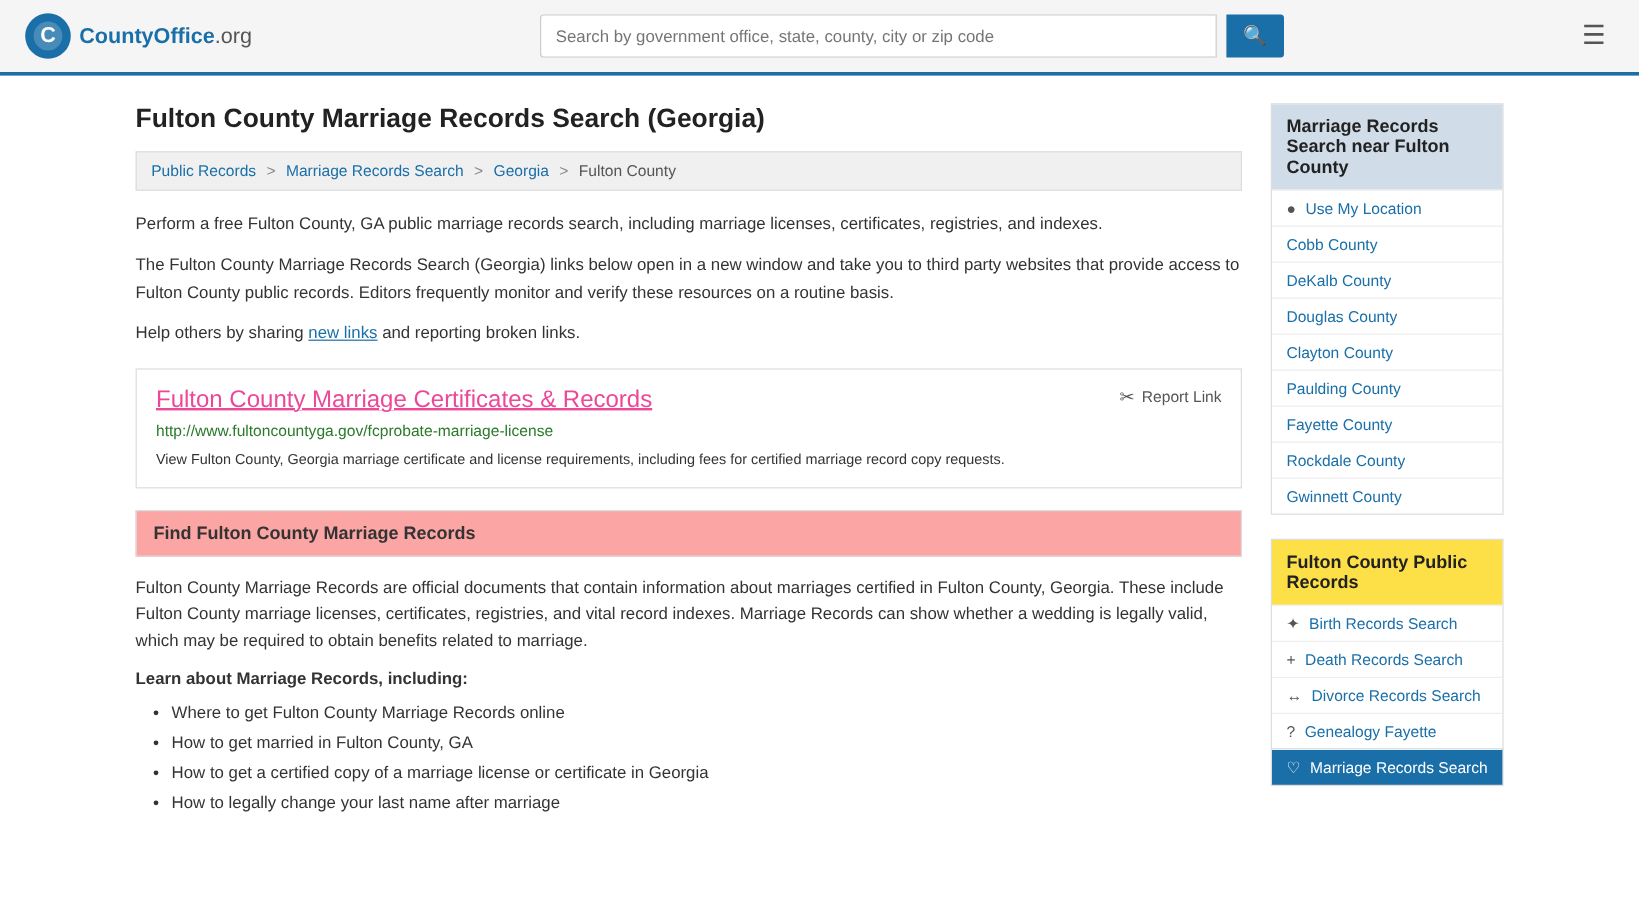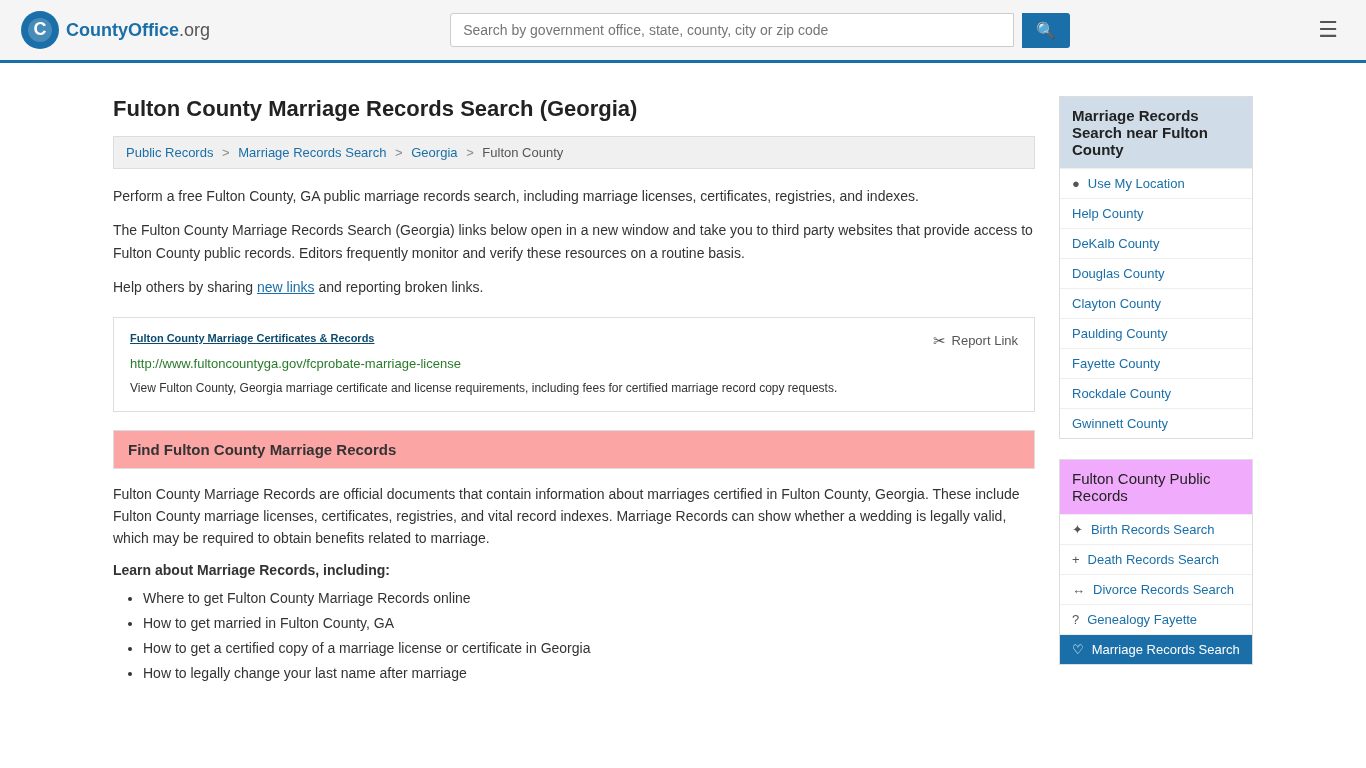--- a/index.html
+++ b/index.html
@@ -18,21 +18,20 @@
       display: flex;
       align-items: center;
       gap: 6px;
     }
     #logo-icon {
       width: 40px;
       height: 40px;
     }
     #search-area {
       display: flex;
-      align-items: center;
       gap: 8px;
       flex: 1;
       max-width: 620px;
       margin: 0 30px;
     }
     #search-input {
       flex: 1;
       padding: 8px 12px;
       border: 1px solid #ccc;
       border-radius: 3px 0 0 3px;
@@ -53,21 +52,21 @@
       border: none;
       cursor: pointer;
       font-size: 22px;
       color: #555;
       padding: 4px 8px;
     }
 
     
     #main-container {
       max-width: 1180px;
-      margin: 13px auto;
+      margin: 3px auto;
       padding: 20px 20px;
       display: flex;
       gap: 24px;
     }
 
     
     #content {
       flex: 1;
       min-width: 0;
     }
@@ -110,23 +109,23 @@
       margin: 18px 0;
       background: #fff;
     }
     #record-card-header {
       display: flex;
       justify-content: space-between;
       align-items: flex-start;
       margin-bottom: 6px;
     }
     #record-title {
-      font-size: 11px;
-      font-weight: bold;
-      color: #0c4a6e;
+      font-size: 20px;
+      font-weight: normal;
+      color: #ec4899;
       text-decoration: underline;
       cursor: pointer;
     }
     #report-link {
       display: flex;
       align-items: center;
       gap: 6px;
       font-size: 13px;
       color: #555;
       cursor: pointer;
@@ -208,24 +207,24 @@
       color: #555;
       flex-shrink: 0;
     }
     .sidebar-item.use-location {
       color: #1a6fa8;
       cursor: pointer;
       font-weight: normal;
     }
 
     .sidebar-section-header2 {
-      background: #f0abfc;
+      background: #fde047;
       padding: 10px 12px;
       font-size: 15px;
-      font-weight: normal;
+      font-weight: bold;
       color: #222;
     }
 
     .public-records-item {
       padding: 7px 12px;
       border-top: 1px solid #eee;
       display: flex;
       align-items: center;
       gap: 8px;
       font-size: 13px;
@@ -323,21 +322,21 @@
 
   <div id="sidebar">
 
     <div class="sidebar-section">
       <div class="sidebar-section-header">Marriage Records Search near Fulton County</div>
       <div class="sidebar-item use-location">
         <span class="sidebar-icon">●</span>
         <span>Use My Location</span>
       </div>
     <div class="sidebar-item">
-          <a href="#">Help County</a>
+          <a href="#">Cobb County</a>
         </div>
         <div class="sidebar-item">
           <a href="#">DeKalb County</a>
         </div>
         <div class="sidebar-item">
           <a href="#">Douglas County</a>
         </div>
         <div class="sidebar-item">
           <a href="#">Clayton County</a>
         </div>

